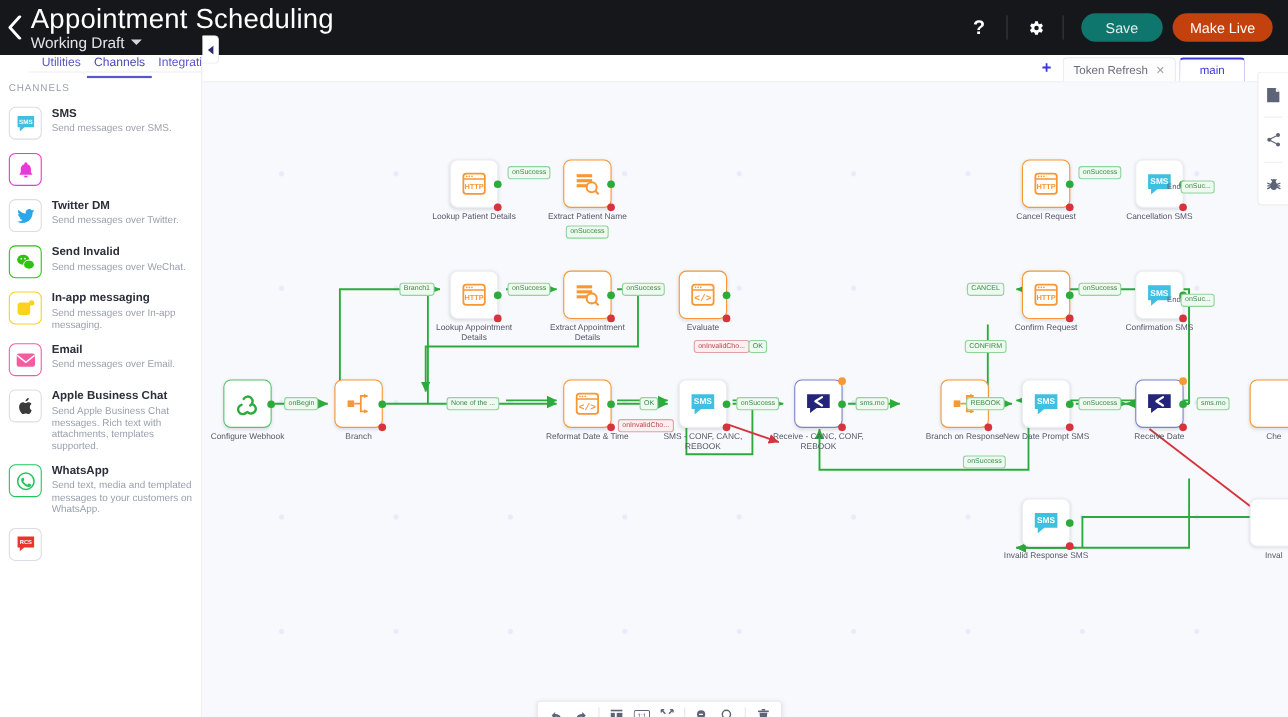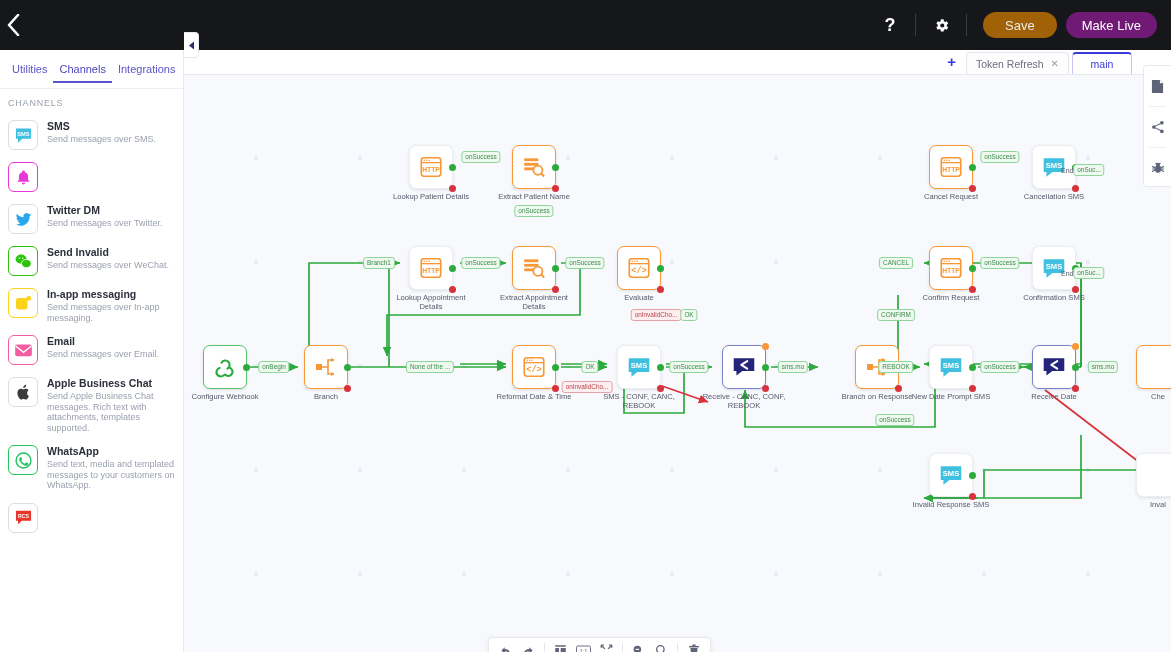--- a/index.html
+++ b/index.html
@@ -34,38 +34,38 @@
   }
   .topbar-spacer { flex: 1 1 auto; }
   .top-actions { display: flex; align-items: center; gap: 0; padding-right: 14px; }
   .icon-btn {
     width: 34px; height: 34px; display: flex; align-items: center; justify-content: center;
     cursor: pointer; color: #fff;
   }
   .help-glyph { color:#fff; font-size: 18px; font-weight: 700; line-height: 18px; }
   .vdiv { width: 1px; height: 22px; background: #3a3b40; margin: 0 8px; }
   .btn-save {
-    background: #a16207; color: #e9eaee; border: none; border-radius: 14px;
+    background: #0f766e; color: #e9eaee; border: none; border-radius: 14px;
     padding: 0 22px; height: 26px; font-size: 13px; cursor: pointer;
     font-family: "Liberation Sans", sans-serif; margin-left: 8px;
   }
   .btn-live {
-    background: #701a75; color: #ffffff; border: none; border-radius: 14px;
+    background: #c2410c; color: #ffffff; border: none; border-radius: 14px;
     padding: 0 16px; height: 26px; font-size: 13px; cursor: pointer;
     font-family: "Liberation Sans", sans-serif; margin-left: 9px;
   }
 
   
   .left-panel {
     position: absolute; left: 0; top: 50px; width: 184px; height: 602px;
     background: #ffffff; border-right: 1px solid #e8e9ee; overflow: hidden;
   }
   .lp-tabs {
-    height: 39px; display: flex; align-items: center; gap: 0; padding: 0 6px;
-    border-bottom: 1px solid #eceef3; position: relative;
+    height: 16px; display: flex; align-items: center; gap: 0; padding: 0 6px;
+    border-bottom: 1px solid #eceef3; position: relative; margin-left: 26px;
   }
   .lp-tab {
     font-size: 11px; color: #5b55c9; padding: 0 6px; height: 27px; line-height: 27px;
     cursor: pointer; white-space: nowrap;
   }
   .lp-tab.active { color: #4b46b8; border-bottom: 2px solid #5b55c9; }
   .lp-section-label {
     font-size: 9px; color: #9aa0ae; letter-spacing: .8px; padding: 9px 0 6px 8px;
   }
   .lp-list {
@@ -176,20 +176,27 @@
 </head>
 <body>
 
 <div id="app">
 
   <div class="topbar">
     <div class="back-chevron">
       <svg width="14" height="22" viewBox="0 0 14 22">
         <path d="M12 1 L3 11 L12 21" stroke="#ffffff" stroke-width="2.6" fill="none" stroke-linecap="round" stroke-linejoin="round"></path>
       </svg>
+    </div>
+    <div class="title-block">
+      <div class="app-title">Appointment Scheduling</div>
+      <div class="draft-row">
+        <span class="draft-label">Working Draft</span>
+        <span class="caret-down"></span>
+      </div>
     </div>
     <div class="topbar-spacer"></div>
     <div class="top-actions">
       <div class="icon-btn">
         <span class="help-glyph">?</span>
       </div>
       <div class="vdiv"></div>
       <div class="icon-btn">
         <svg width="17" height="17" viewBox="0 0 24 24">
           <path fill="#ffffff" d="M19.4 13a7.6 7.6 0 0 0 0-2l2-1.6-1.9-3.3-2.4.9a7.6 7.6 0 0 0-1.8-1L15 3.3h-3.8l-.3 2.6a7.6 7.6 0 0 0-1.8 1l-2.4-.9-1.9 3.3L6.7 11a7.6 7.6 0 0 0 0 2l-2 1.6 1.9 3.3 2.4-.9c.5.4 1.1.8 1.8 1l.3 2.6H15l.3-2.6c.7-.3 1.3-.6 1.8-1l2.4.9 1.9-3.3-2-1.6Z"></path>

